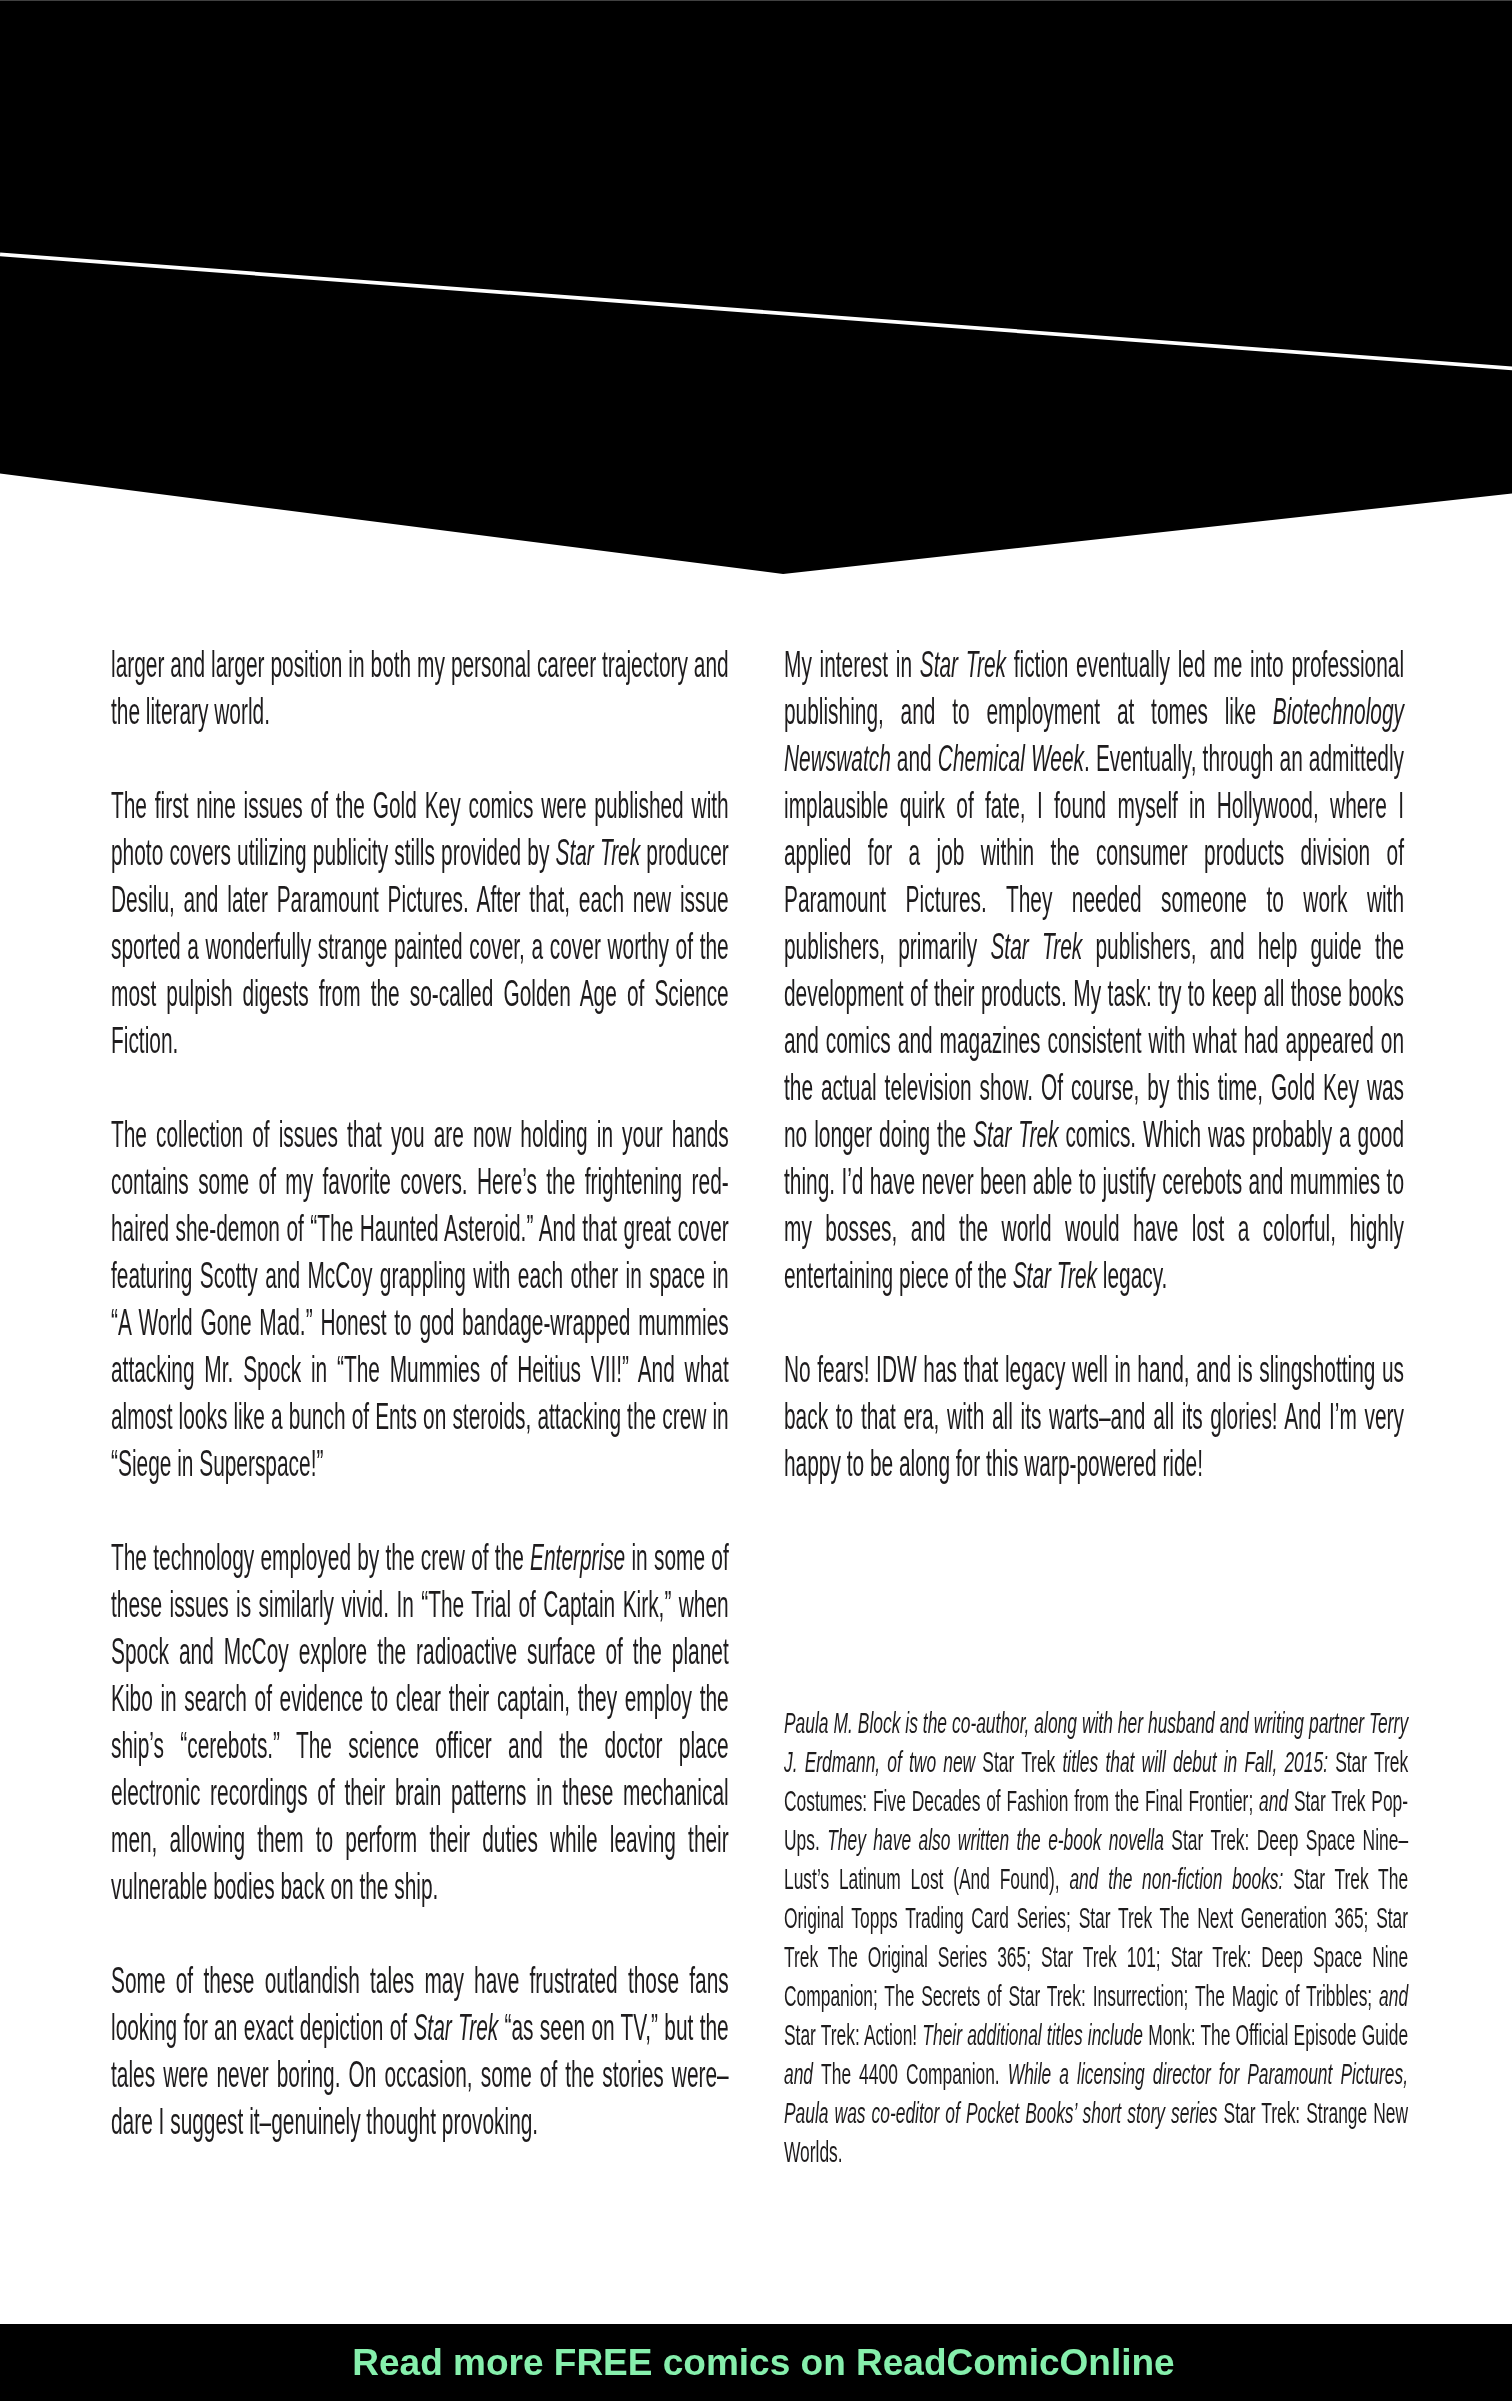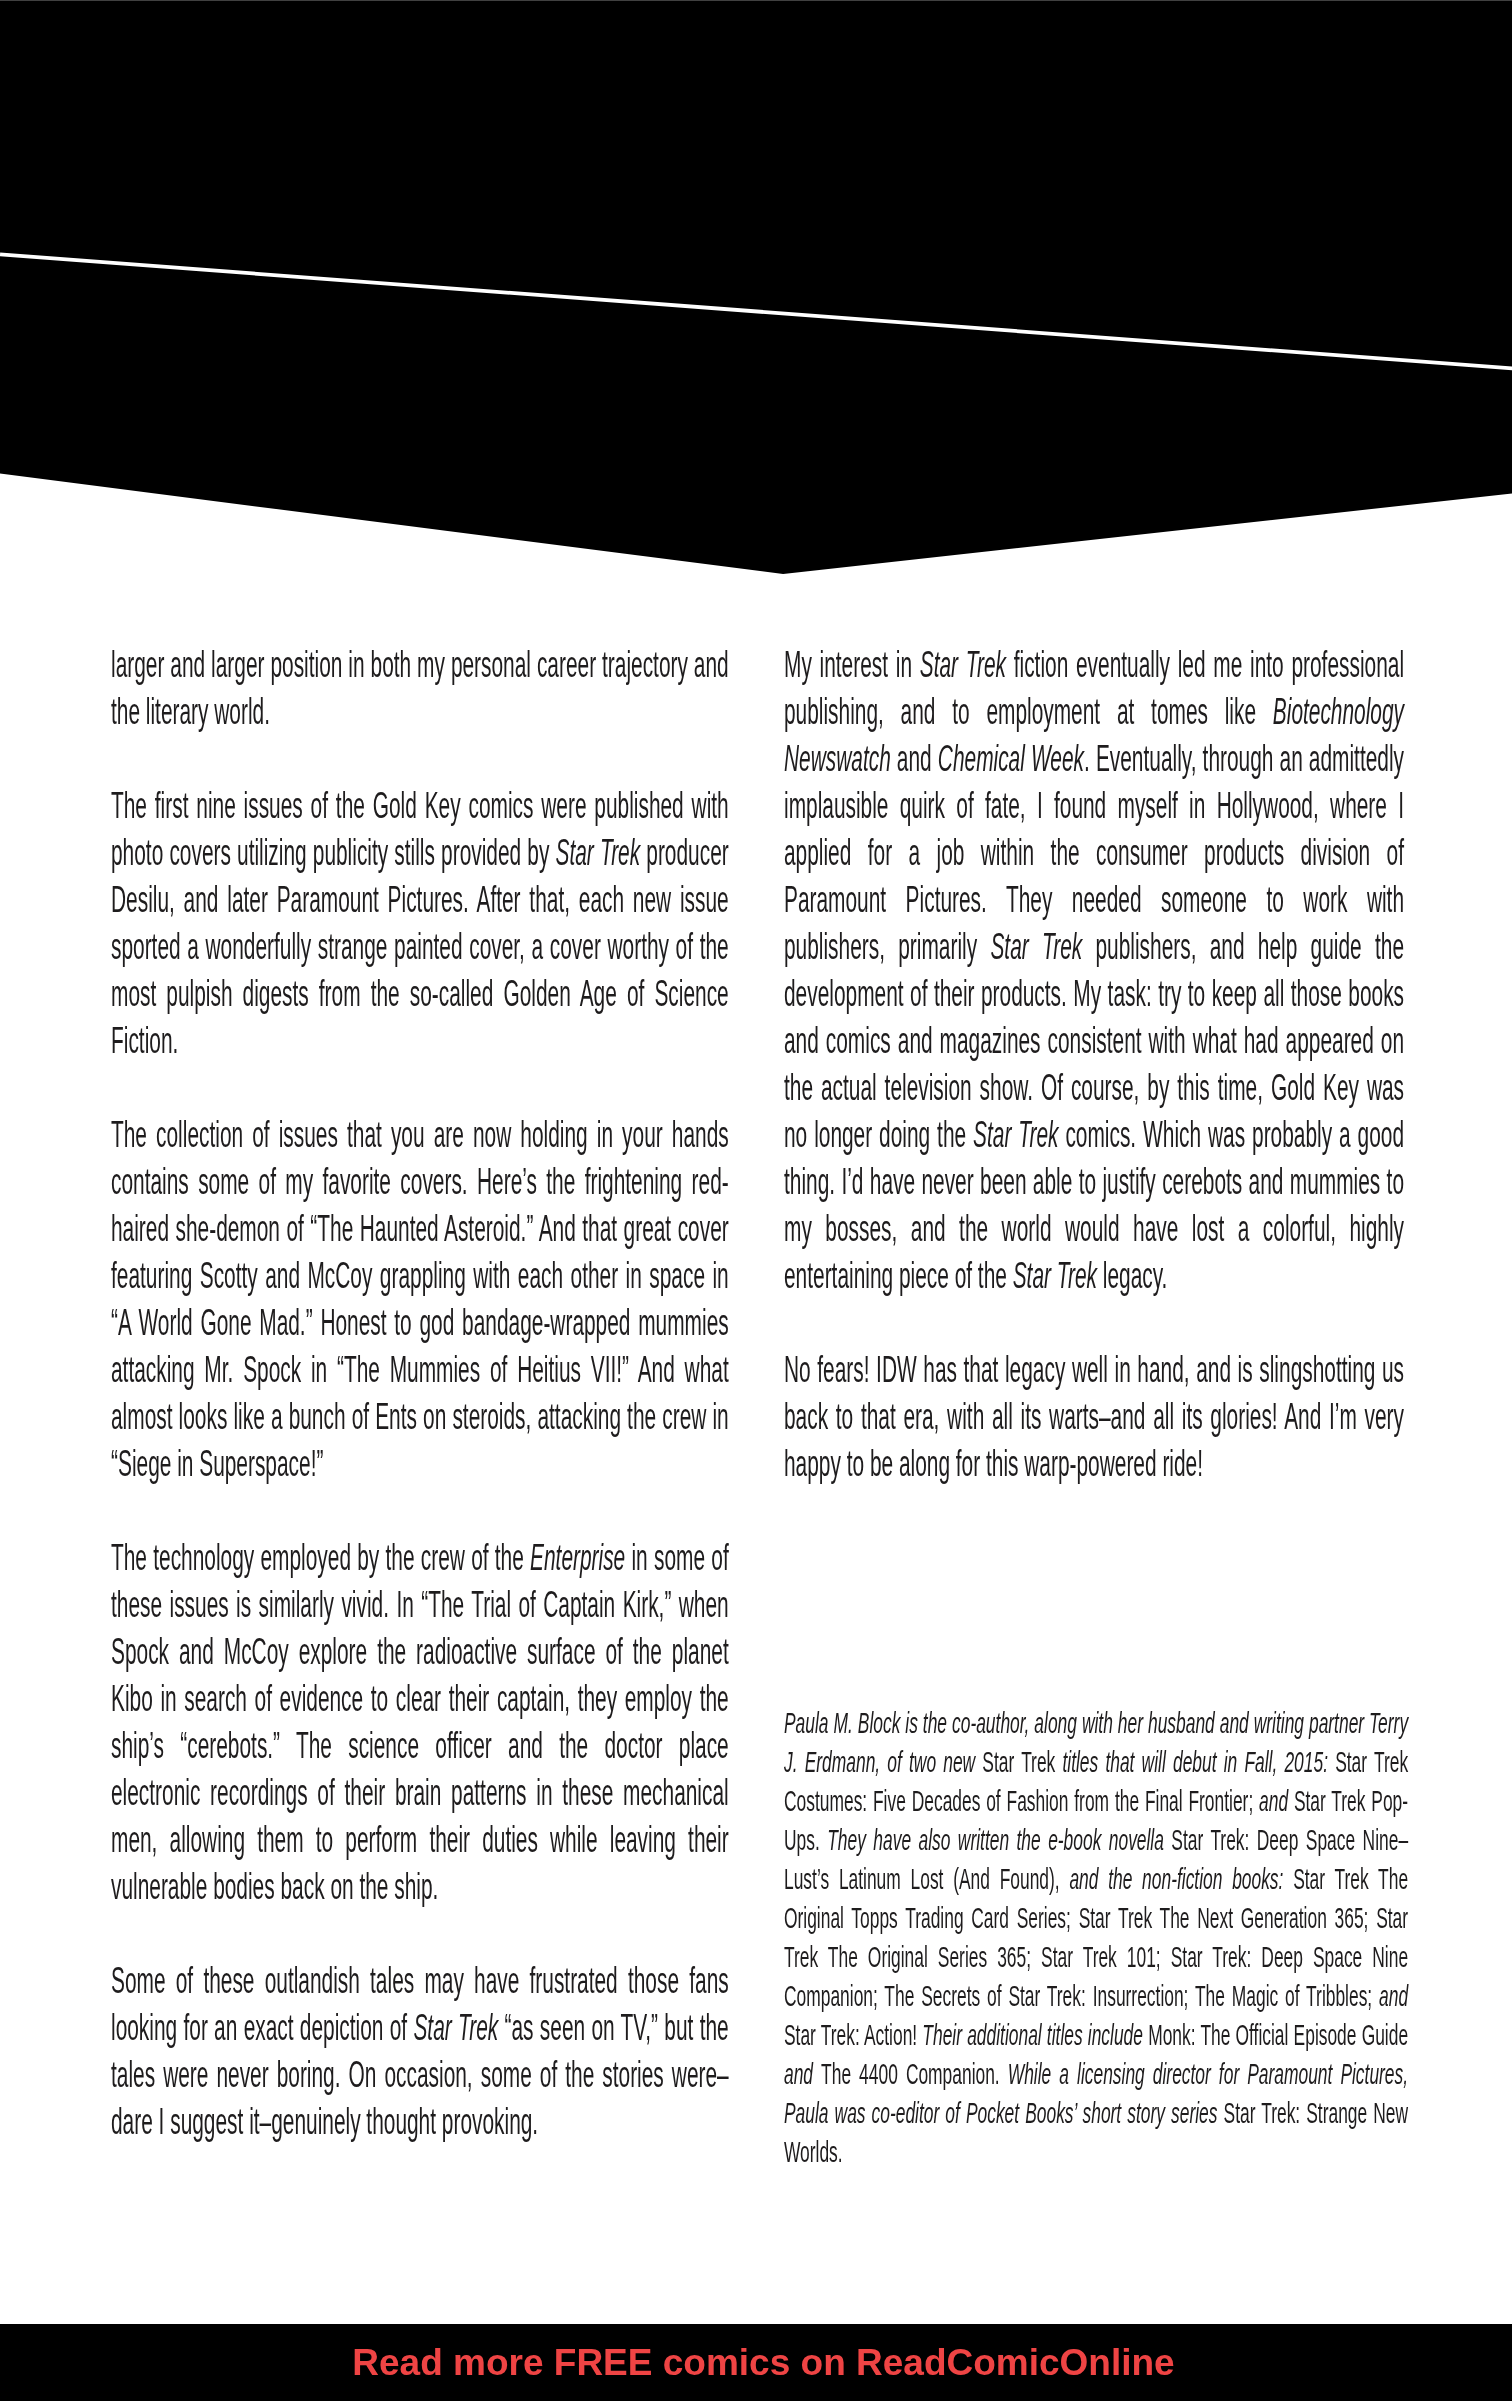--- a/index.html
+++ b/index.html
@@ -52,21 +52,21 @@
     left: 0;
     top: 2324px;
     width: 1513px;
     height: 78px;
     background: #000000;
     display: flex;
     align-items: center;
     justify-content: center;
   }
   .footer-text {
-    color: #ef4444;
+    color: #86efac;
     font-weight: bold;
     font-size: 37px;
     letter-spacing: 0;
     cursor: pointer;
     margin-left: 14px;
   }
   i { font-style: italic; }
 </style>
 </head>
 <body>

